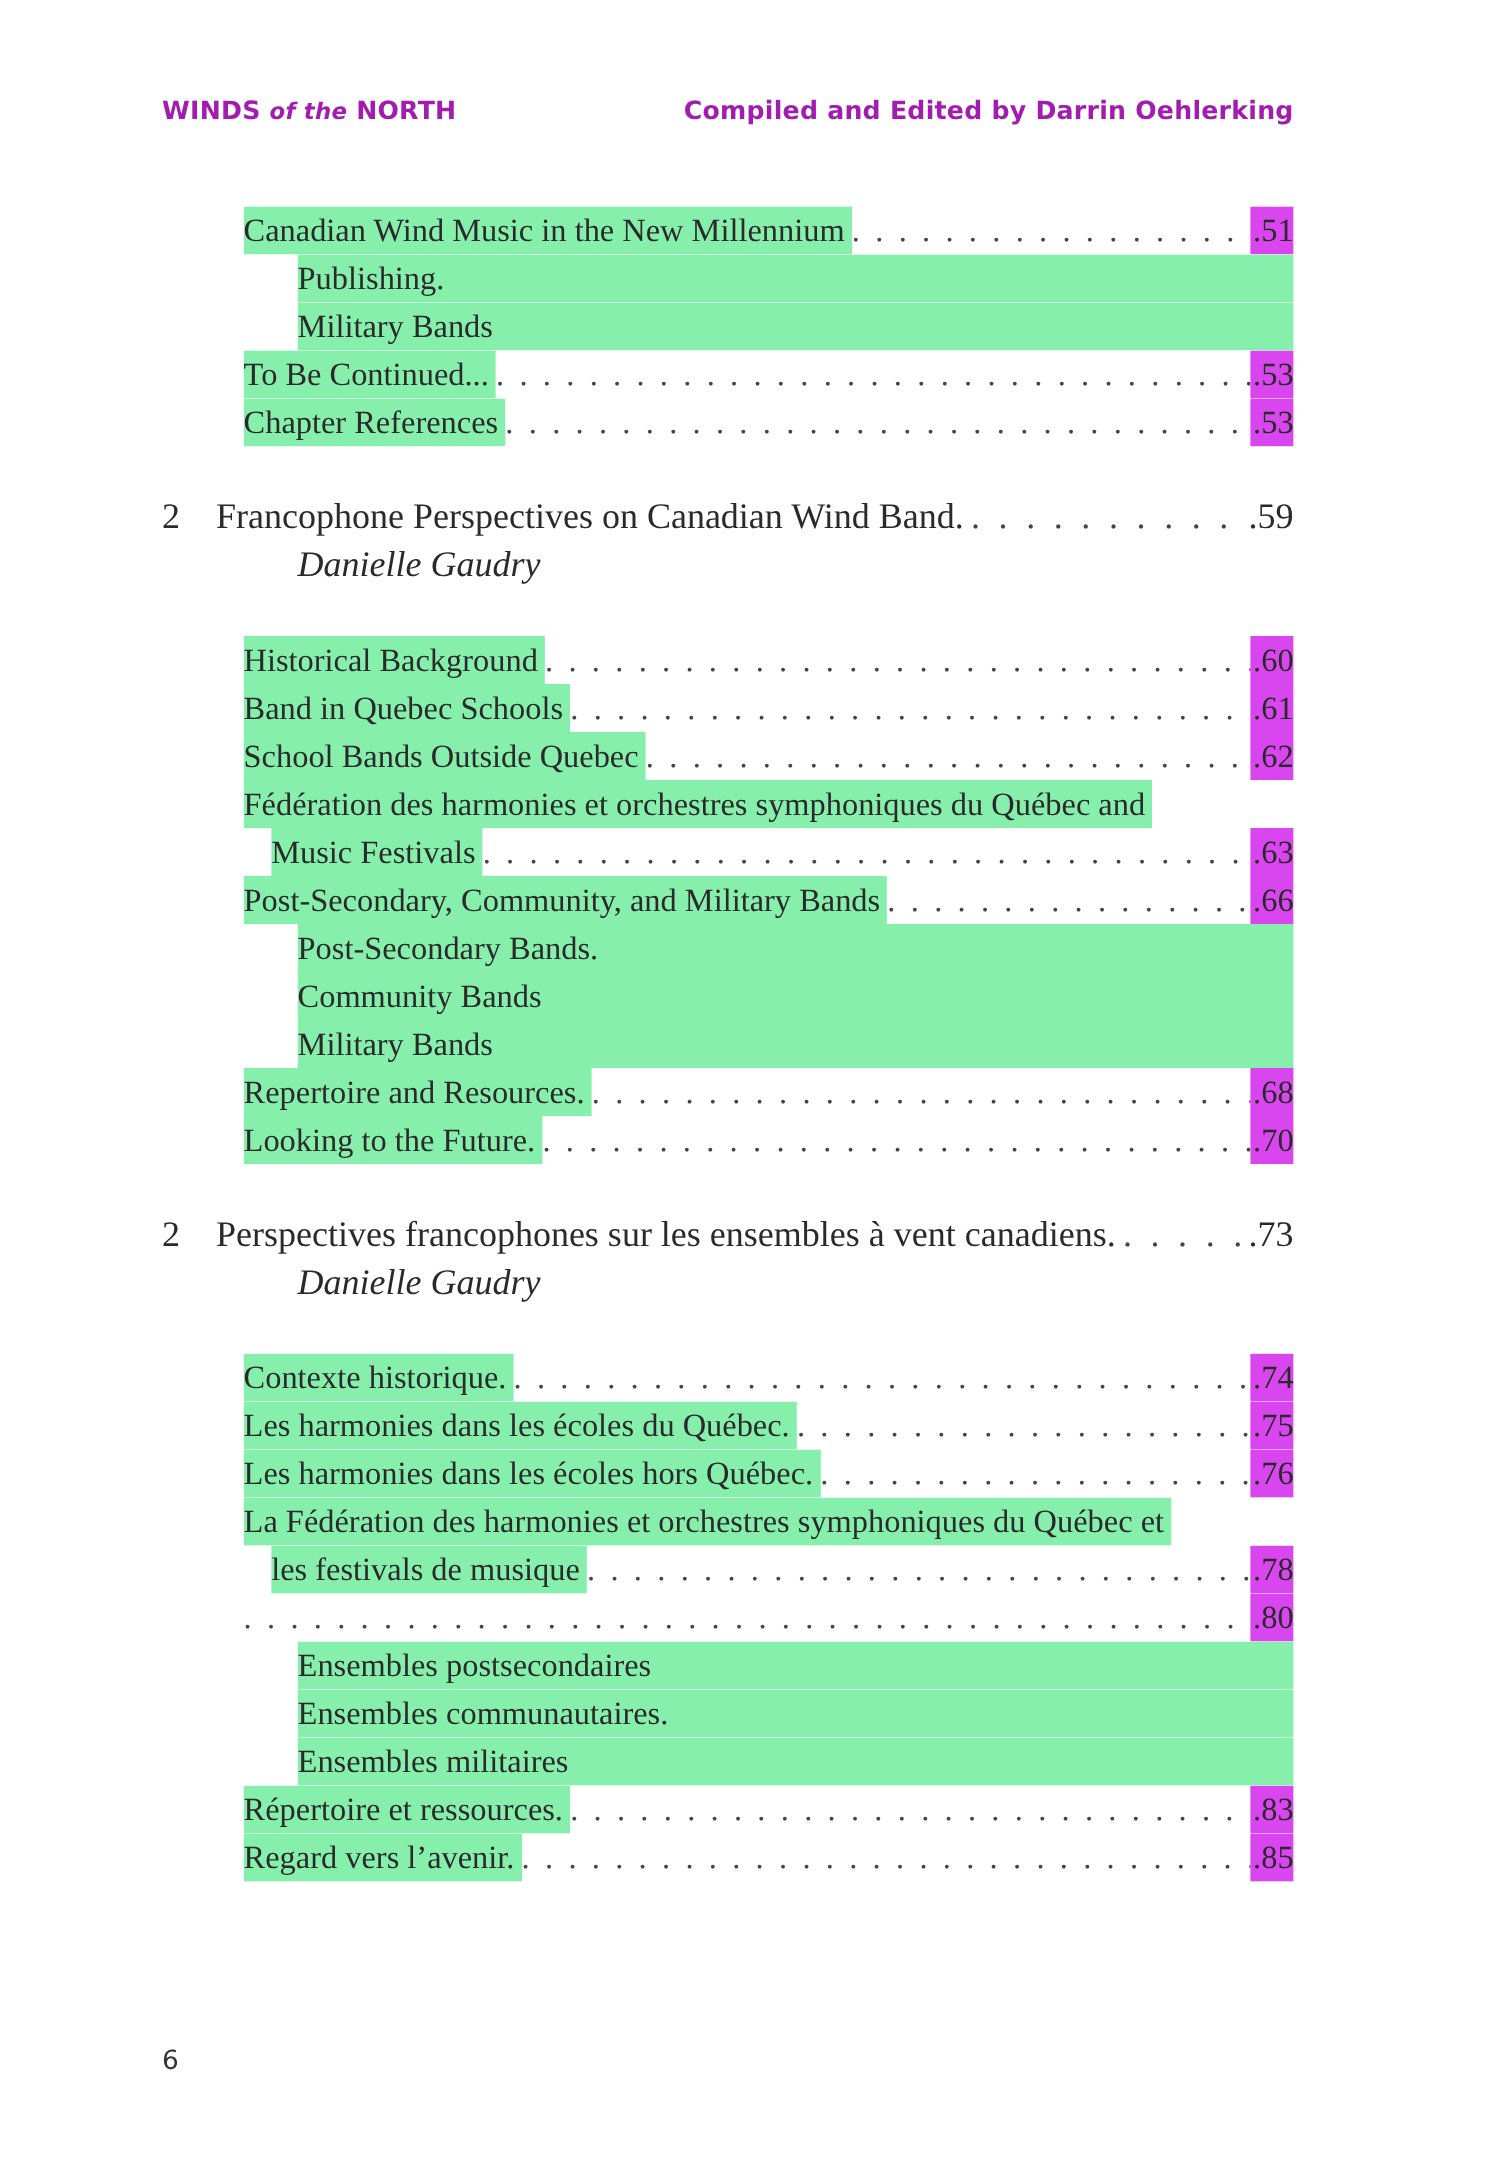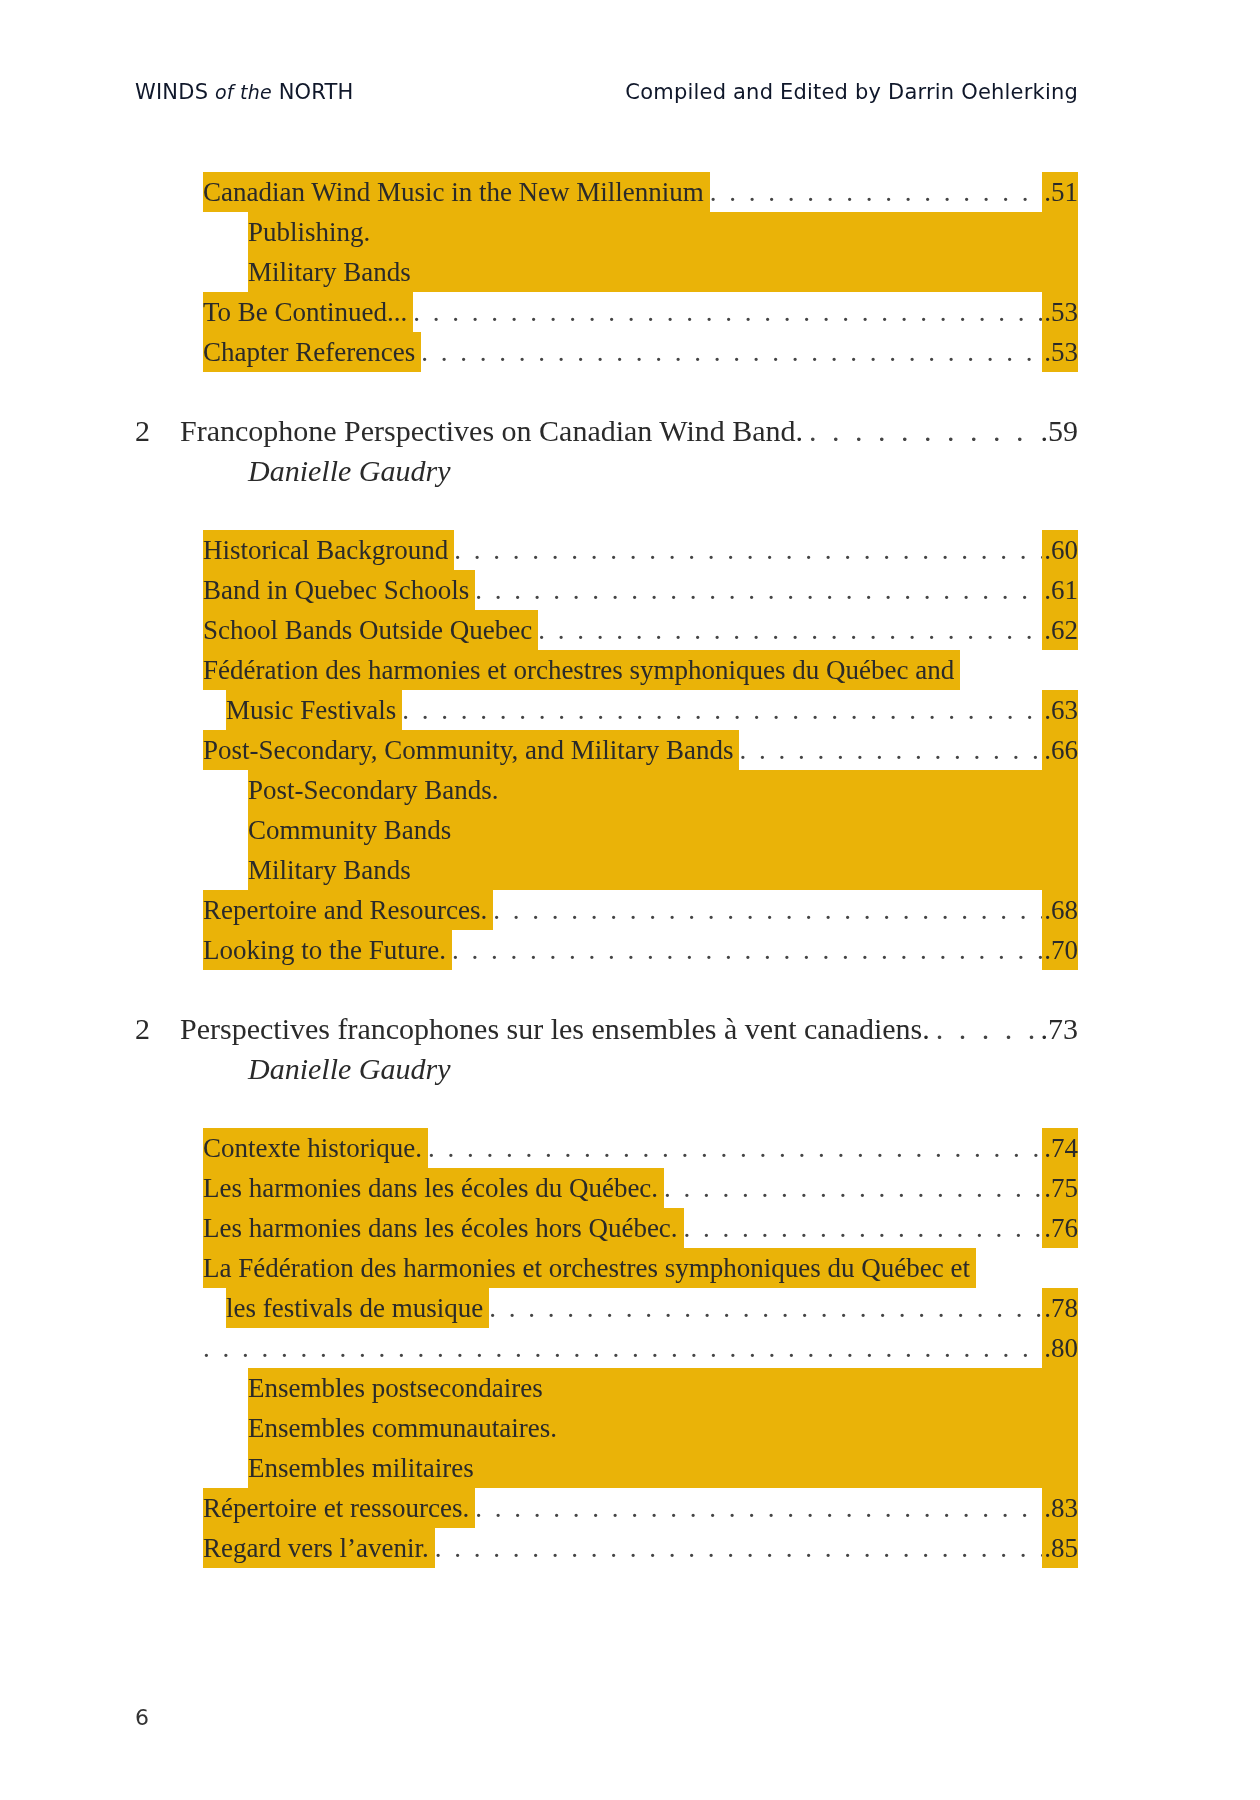--- a/index.html
+++ b/index.html
@@ -1,28 +1,28 @@
 <!DOCTYPE html>
 <html><head>
 <meta charset="utf-8">
 <style>
   html, body { margin:0; padding:0; background:#ffffff; }
   body { width:1260px; height:1800px; position:relative; overflow:hidden; color:#2a2a2a; }
-  .running-head { position:absolute; top:80px; font-family:"DejaVu Sans", sans-serif; font-size:21px; color:#0f172a; letter-spacing:0.2px; font-weight:400; }
+  .running-head { position:absolute; top:80px; font-family:"DejaVu Sans", sans-serif; font-size:21px; color:#a21caf; letter-spacing:0.2px; font-weight:700; }
   .rh-left { left:135px; }
   .rh-left i { font-style:italic; font-size:19px; }
   .rh-right { right:182px; }
   .toc { position:absolute; left:0; top:0; width:1260px; font-family:"Liberation Serif", serif; }
   .row { position:absolute; left:203px; right:182px; height:40px; font-size:27px; line-height:40px; display:flex; white-space:nowrap; overflow:hidden; }
   .row.sub { left:248px;flex-direction:column; }
   .row.cont { left:226px;align-items:flex-end; }
-  .row .label { flex:0 0 auto; padding-right:6px; background:#eab308; }
+  .row .label { flex:0 0 auto; padding-right:6px; background:#86efac; }
   .row .leader { flex:1 1 auto; overflow:hidden; letter-spacing:0; color:#444; }
   .row .leader::before { content:". . . . . . . . . . . . . . . . . . . . . . . . . . . . . . . . . . . . . . . . . . . . . . . . . . . . . . . . . . . . . . . . . . . . . . . . . . . ."; white-space:nowrap; word-spacing:6px; }
-  .row .page { flex:0 0 auto; padding-left:2px; background:#eab308; }
+  .row .page { flex:0 0 auto; padding-left:2px; background:#d946ef; }
   .row.noleader .leader::before { content:""; }
   .chapter { position:absolute; left:135px; right:182px; height:42px; font-size:30px; line-height:42px; display:flex; white-space:nowrap; overflow:hidden; }
   .chapter .num { flex:0 0 45px; }
   .chapter .label { flex:0 0 auto; padding-right:6px; }
   .chapter .leader { flex:1 1 auto; overflow:hidden; color:#444; }
   .chapter .leader::before { content:". . . . . . . . . . . . . . . . . . . . . . . . . . . . . . . . . . . . . . . ."; word-spacing:8px; }
   .chapter .page { flex:0 0 auto; }
   .author { position:absolute; left:248px; font-size:30px; line-height:42px; font-style:italic; font-family:Liberation Serif, serif; }
   .folio { position:absolute; left:135px; top:1705px; font-family:"DejaVu Sans", sans-serif; font-size:22px; color:#333; }
 </style>

